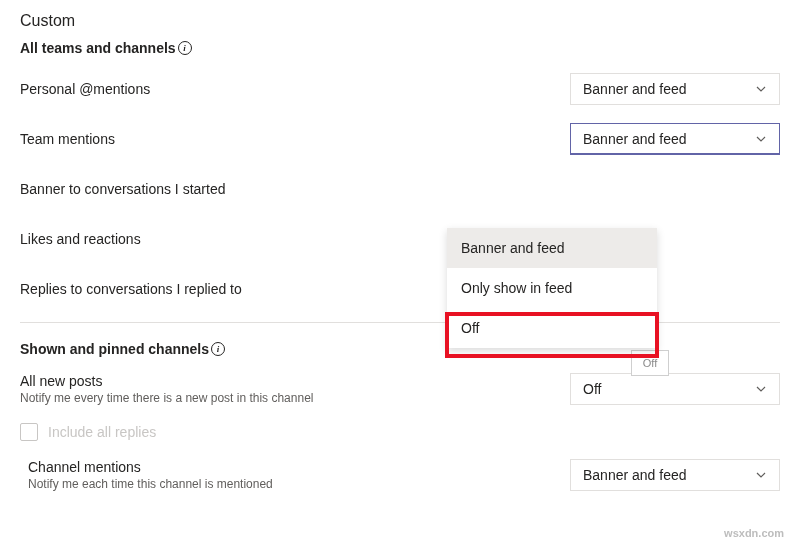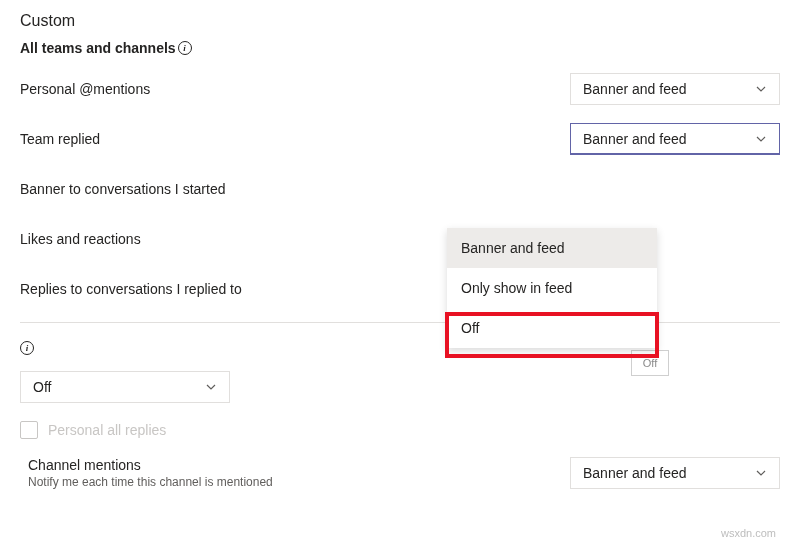--- a/index.html
+++ b/index.html
@@ -11,21 +11,21 @@
     .row-label { color: #252423; }
     .row-sub { color: #605e5c; font-size: 12px; margin-top: 2px; }
     .dropdown { position: relative; width: 210px; height: 32px; border: 1px solid #e1dfdd; background: #fff; display: flex; align-items: center; padding: 0 12px; cursor: pointer; }
     .dropdown.active { border: 1px solid #6264a7; border-bottom: 2px solid #6264a7; }
     .dropdown-value { flex: 1; font-size: 14px; color: #252423; }
     .chev { margin-left: auto; }
     .chev svg { display: block; }
     .divider { border: none; border-top: 1px solid #e1dfdd; margin: 8px 0 18px 0; }
     .checkbox-row { display: flex; align-items: center; gap: 10px; color: #c8c6c4; margin: 4px 0 18px 0; }
     .checkbox-box { width: 18px; height: 18px; border: 1px solid #c8c6c4; border-radius: 2px; }
-    .watermark { position: fixed; bottom: 4px; right: 24px; font-size: 11px; color: #bdbdbd; }
+    .watermark { position: fixed; bottom: 4px; right: 16px; font-size: 11px; color: #bdbdbd; font-weight: bold; }
     
     
     .popup { position: absolute; left: 427px; top: 156px; width: 210px; background: #fff; box-shadow: 0 3px 8px rgba(0,0,0,0.15); z-index: 5; }
     .popup-item { padding: 12px 14px; font-size: 14px; cursor: pointer; }
     .popup-item.hovered { background: #edebe9; }
     .highlight-box { position: absolute; left: 425px; top: 240px; width: 214px; height: 46px; border: 4px solid #e81123; z-index: 6; pointer-events: none; }
     .tiny-off-box { position: absolute; left: 611px; top: 278px; width: 38px; height: 26px; border: 1px solid #cfcfcf; background: #fff; display: flex; align-items: center; justify-content: center; font-size: 11px; color: #8a8a8a; z-index: 3; }
     .stack { position: relative; }
   </style>
 </head>
@@ -46,21 +46,21 @@
       <span class="dropdown-value">Banner and feed</span>
       <span class="chev">
           <svg width="12" height="12" viewBox="0 0 12 12">
             <path d="M2 4l4 4 4-4" stroke="#605e5c" stroke-width="1.2" fill="none"></path>
           </svg>
         </span>
     </div>
   </div>
 
   <div class="row">
-    <div class="row-label">Team replied</div>
+    <div class="row-label">Team mentions</div>
     <div class="dropdown active">
       <span class="dropdown-value">Banner and feed</span>
       <span class="chev">
           <svg width="12" height="12" viewBox="0 0 12 12">
             <path d="M2 4l4 4 4-4" stroke="#605e5c" stroke-width="1.2" fill="none"></path>
           </svg>
         </span>
     </div>
   </div>
 
@@ -87,37 +87,42 @@
   <div class="highlight-box"></div>
   <div class="tiny-off-box">
       <span>Off</span>
     </div>
 
 </div>
 
 <hr class="divider">
 
 <div class="section-header">
+  <span>Shown and pinned channels</span>
   <span class="info-icon">i</span>
 </div>
 
 <div class="row" style="align-items:flex-start;">
+  <div>
+    <div class="row-label">All new posts</div>
+    <div class="row-sub">Notify me every time there is a new post in this channel</div>
+  </div>
   <div class="dropdown">
     <span class="dropdown-value">Off</span>
     <span class="chev">
         <svg width="12" height="12" viewBox="0 0 12 12">
           <path d="M2 4l4 4 4-4" stroke="#605e5c" stroke-width="1.2" fill="none"></path>
         </svg>
       </span>
   </div>
 </div>
 
 <div class="checkbox-row">
   <span class="checkbox-box"></span>
-  <span>Personal all replies</span>
+  <span>Include all replies</span>
 </div>
 
 <div class="row" style="align-items:flex-start;margin-left:8px;">
   <div>
     <div class="row-label">Channel mentions</div>
     <div class="row-sub">Notify me each time this channel is mentioned</div>
   </div>
   <div class="dropdown">
     <span class="dropdown-value">Banner and feed</span>
     <span class="chev">

